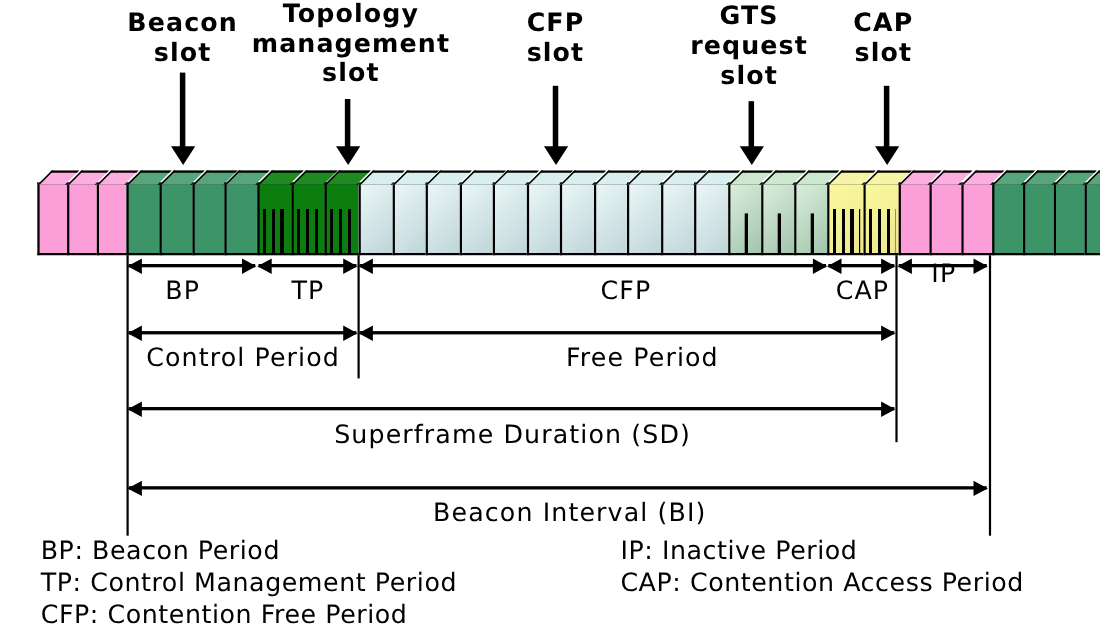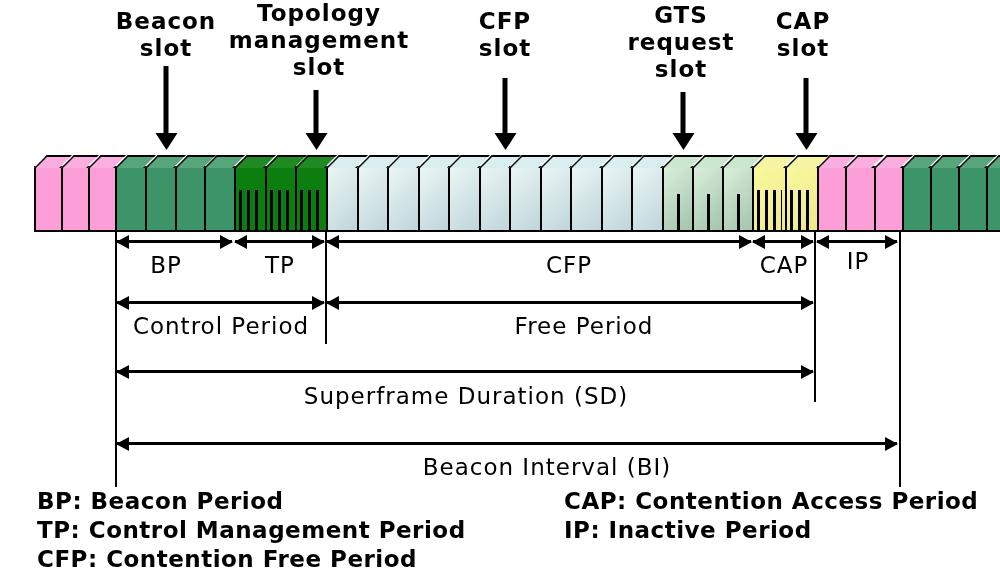--- a/index.html
+++ b/index.html
@@ -58,21 +58,21 @@
     content:""; position:absolute; right:-1px; top:-5px; width:0; height:0;
     border-top:7px solid transparent; border-bottom:7px solid transparent;
     border-left:13px solid #000;
   }
   .dimlabel {
     position:absolute; transform:translateX(-50%); font-size:23px; font-weight:normal;
     letter-spacing:1px; white-space:nowrap;
   }
 
   
-  .legend { position:absolute; font-size:23px; font-weight:bold; line-height:29px; letter-spacing:0.5px; white-space:nowrap; }
+  .legend { position:absolute; font-size:23px; font-weight:normal; line-height:29px; letter-spacing:0.5px; white-space:nowrap; }
 </style>
 </head>
 <body>
 
 <div class="canvas">
 
   <div class="callout" style="left:137px; top:8px">
     <div>Beacon</div>
     <div>slot</div>
   </div>
@@ -160,36 +160,36 @@
 
   <div class="harrow" style="left:88px;  top:240px; width:115px"></div>
   <div class="harrow" style="left:206px; top:240px; width:89px"></div>
   <div class="harrow" style="left:298px; top:240px; width:424px"></div>
   <div class="harrow" style="left:724px; top:240px; width:60px"></div>
   <div class="harrow" style="left:788px; top:240px; width:80px"></div>
   <div class="dimlabel" style="left:137px; top:252px">BP</div>
   <div class="dimlabel" style="left:251px; top:252px">TP</div>
   <div class="dimlabel" style="left:540px; top:252px">CFP</div>
   <div class="dimlabel" style="left:755px; top:252px">CAP</div>
-  <div class="dimlabel" style="left:829px; top:248px">IP</div>
+  <div class="dimlabel" style="left:829px; top:236px">IP</div>
 
   <div class="harrow" style="left:88px;  top:301px; width:207px"></div>
   <div class="harrow" style="left:298px; top:301px; width:486px"></div>
   <div class="dimlabel" style="left:192px; top:313px">Control Period</div>
   <div class="dimlabel" style="left:555px; top:313px">Free Period</div>
 
   <div class="harrow" style="left:88px; top:370px; width:696px"></div>
   <div class="dimlabel" style="left:437px; top:383px">Superframe Duration (SD)</div>
 
   <div class="harrow" style="left:88px; top:442px; width:780px"></div>
-  <div class="dimlabel" style="left:518px; top:454px">Beacon Interval (BI)</div>
+  <div class="dimlabel" style="left:489px; top:454px">Beacon Interval (BI)</div>
 
   <div class="legend" style="left:8px; top:487px">
     <div>BP: Beacon Period</div>
     <div>TP: Control Management Period</div>
     <div>CFP: Contention Free Period</div>
   </div>
   <div class="legend" style="left:535px; top:487px">
+    <div>IP: Inactive Period</div>
     <div>CAP: Contention Access Period</div>
-    <div>IP: Inactive Period</div>
   </div>
 
 </div>
 
 </body></html>

